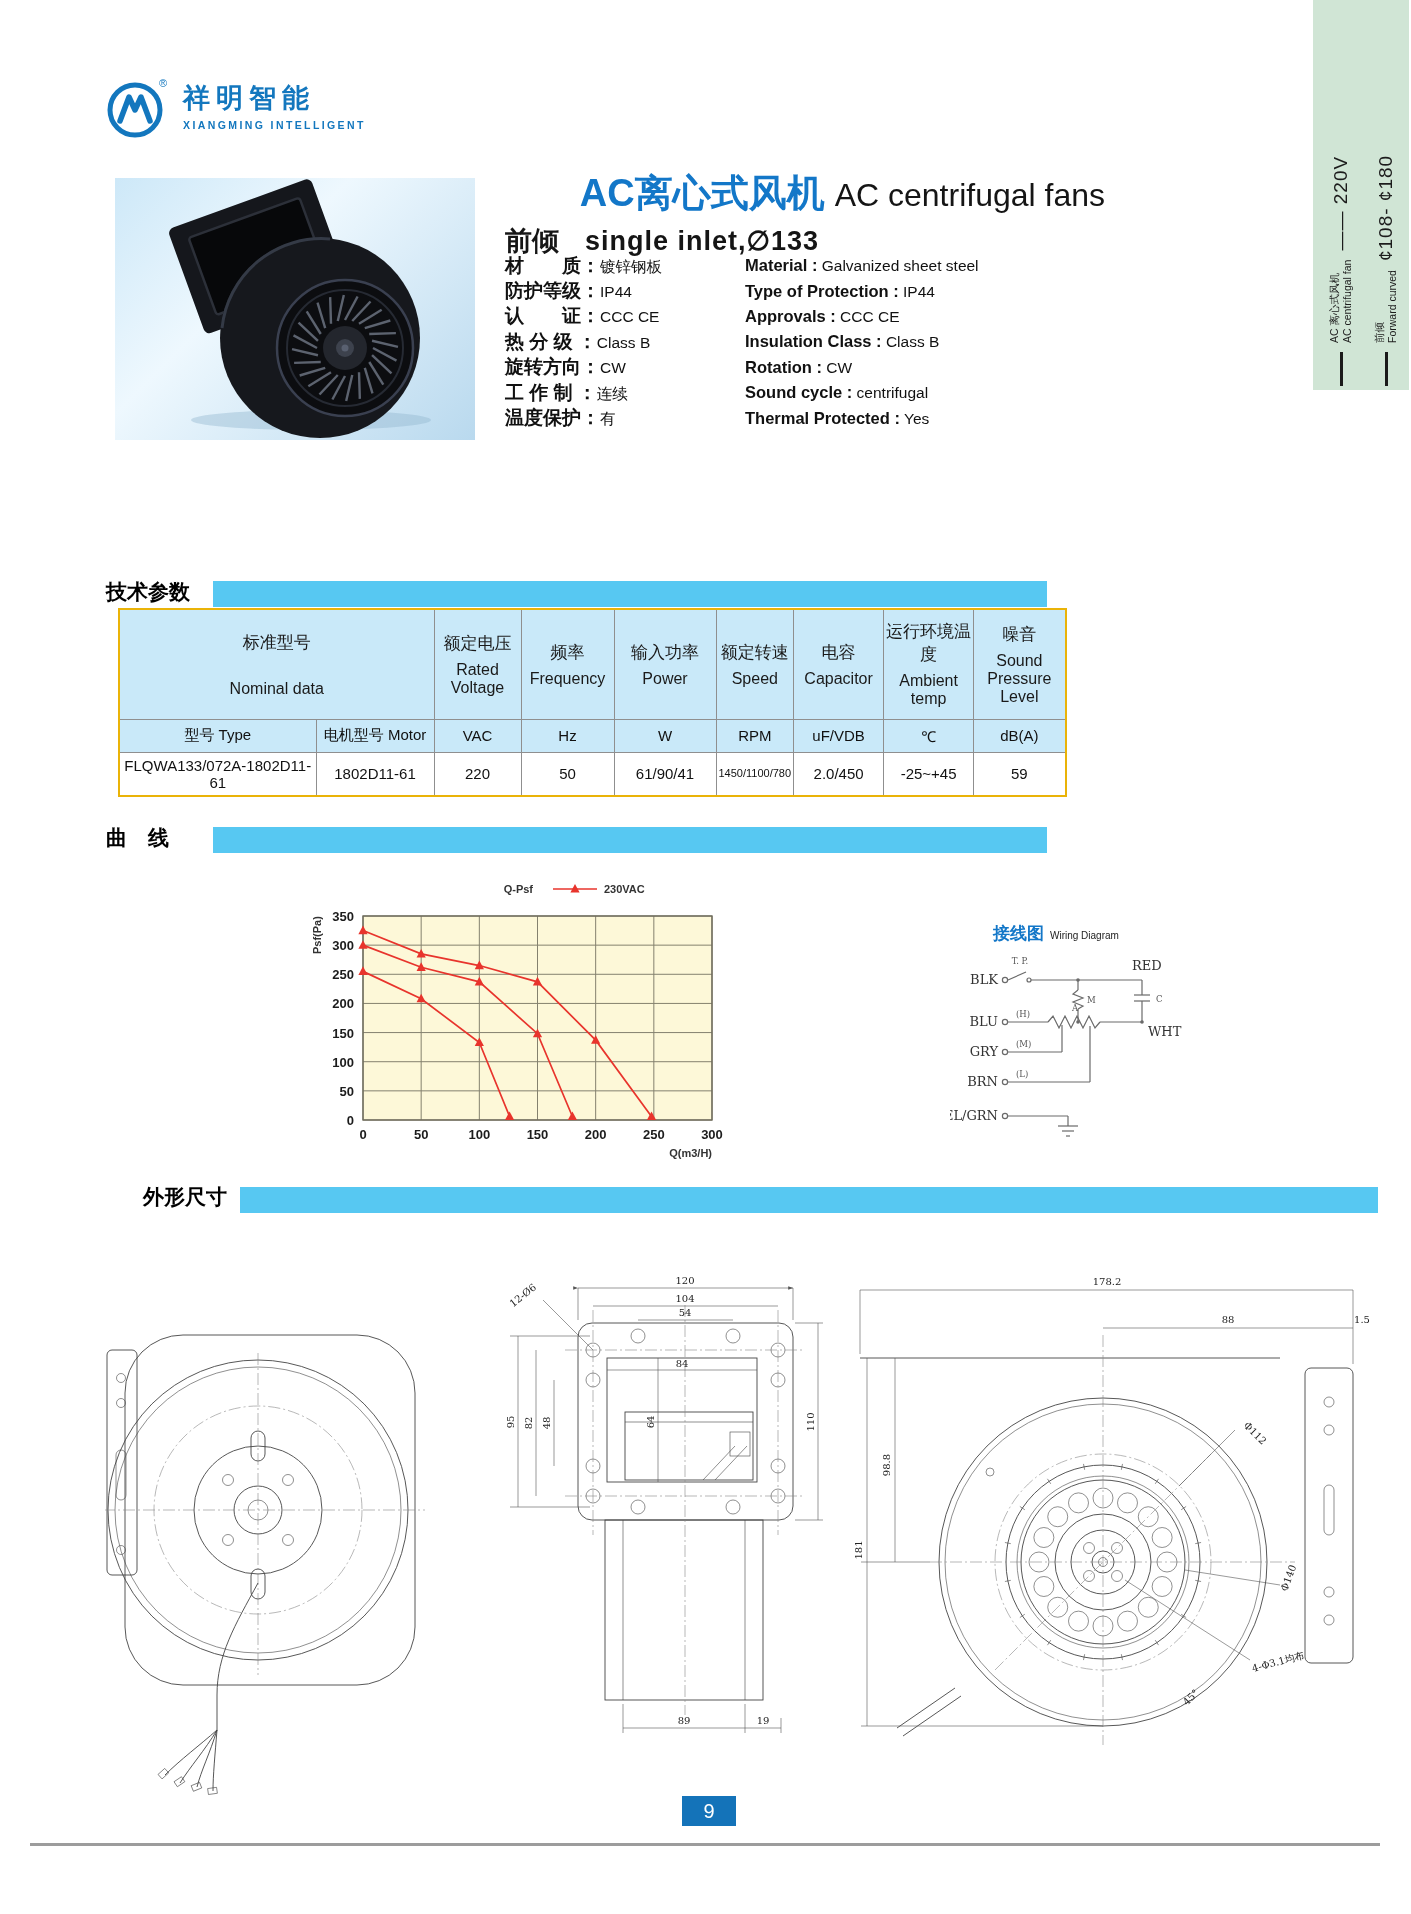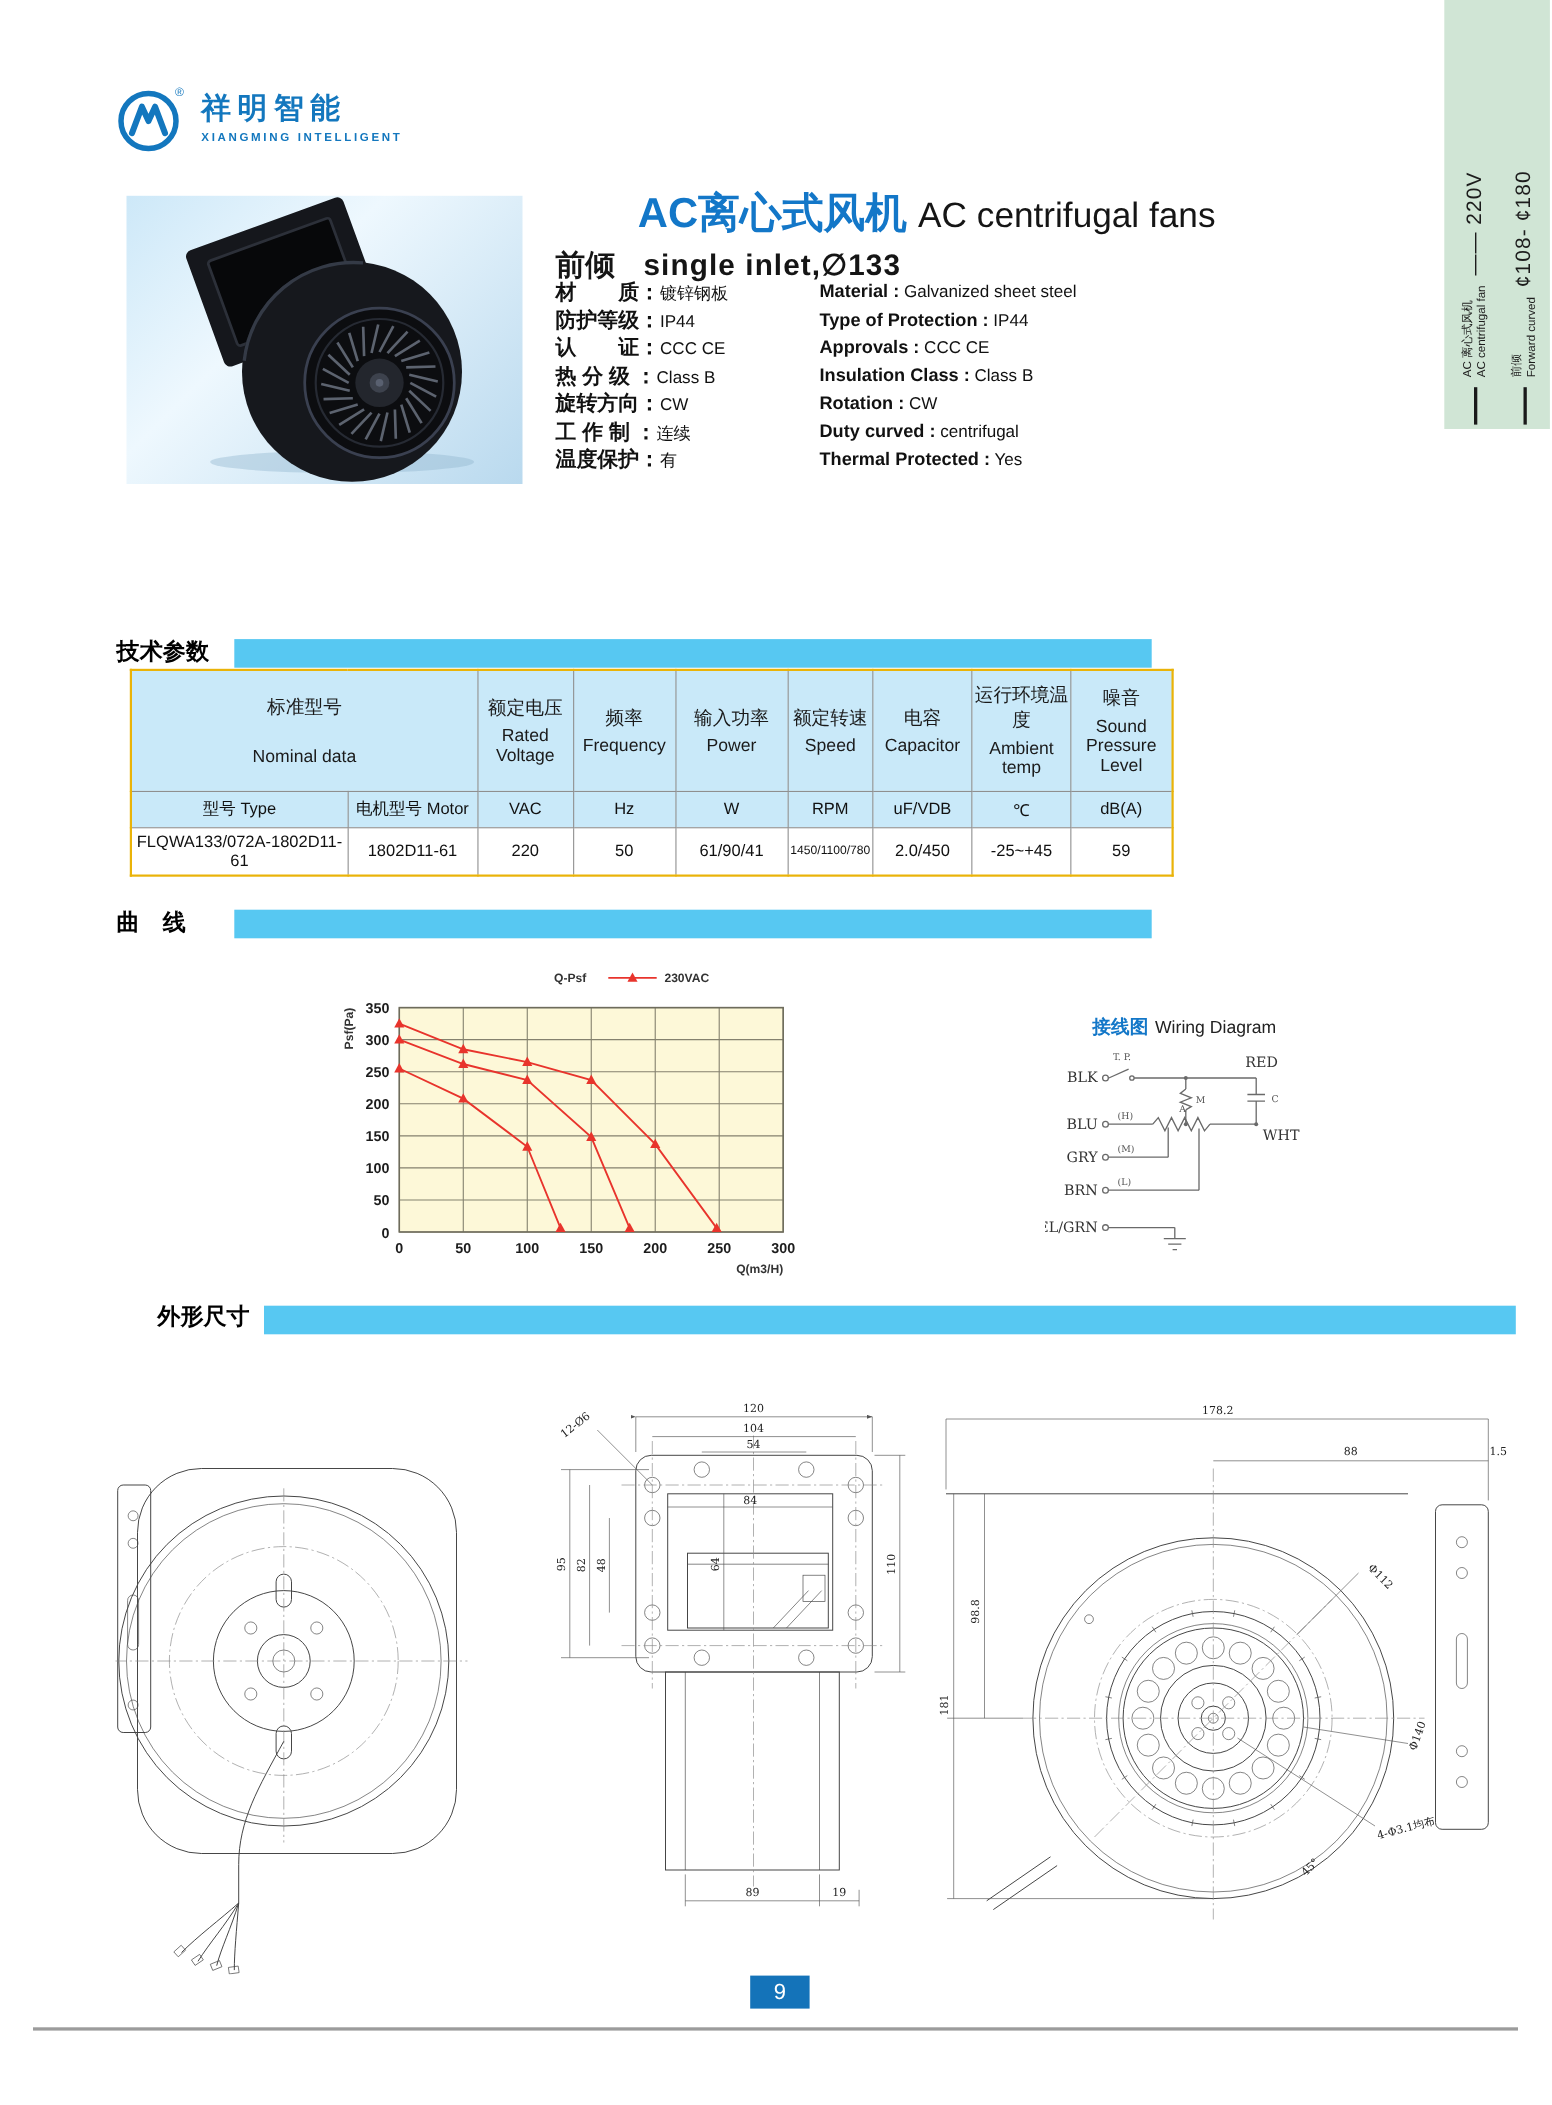--- a/index.html
+++ b/index.html
@@ -51,21 +51,21 @@
   .unit-row td{font-size:15px;height:32px;background:#c9e9f9;}
   .data-row td{font-size:15px;height:42px;background:#fff;}
   .cell-speed{font-size:11px !important;text-align:left;line-height:1.15;border-radius:10px;}
   
   .chartbox{position:absolute;left:295px;top:876px;}
   .tick{font:bold 13px "Liberation Sans",sans-serif;fill:#1c1c1c;}
   .lg{font:bold 11px "Liberation Sans",sans-serif;fill:#333;}
   .axl{font:bold 11px "Liberation Sans",sans-serif;fill:#333;}
   .wiring-title{position:absolute;left:993px;top:922px;white-space:nowrap;}
   .wt-cn{font-size:17px;font-weight:bold;color:#1377c8;}
-  .wt-en{font-size:16px;color:#222;margin-left:6px;}
+  .wt-en{font-size:10px;color:#222;margin-left:6px;}
   .wiringbox{position:absolute;left:950px;top:946px;}
   .wt{font:13px "DejaVu Serif",serif;fill:#333;}
   .wts{font:8.5px "DejaVu Serif",serif;fill:#555;}
   
   .drawbox{position:absolute;}
   .dim{font:10px "DejaVu Serif",serif;fill:#222;}
   .cad{stroke:#444;fill:none;stroke-width:0.9;}
   .cadt{stroke:#444;fill:none;stroke-width:0.6;}
   .cl{stroke:#888;fill:none;stroke-width:0.6;stroke-dasharray:12 3 2 3;}
   .dl{stroke:#555;fill:none;stroke-width:0.6;}
@@ -182,21 +182,21 @@
     <div class="spec-row">
         <span class="spec-cn"><b>热 分 级 ：</b><span>Class B</span></span>
         <span class="spec-en"><b>Insulation Class :</b> <span>Class B</span></span>
       </div>
     <div class="spec-row">
         <span class="spec-cn"><b>旋转方向：</b><span>CW</span></span>
         <span class="spec-en"><b>Rotation :</b> <span>CW</span></span>
       </div>
     <div class="spec-row">
         <span class="spec-cn"><b>工 作 制 ：</b><span>连续</span></span>
-        <span class="spec-en"><b>Duty curved :</b> <span>centrifugal</span></span>
+        <span class="spec-en"><b>Sound cycle :</b> <span>centrifugal</span></span>
       </div>
     <div class="spec-row">
         <span class="spec-cn"><b>温度保护：</b><span>有</span></span>
         <span class="spec-en"><b>Thermal Protected :</b> <span>Yes</span></span>
       </div>
   </div>
 
   <div class="sec" style="left:106px;top:578px;">技术参数</div>
   <div class="bar" style="left:213px;top:581px;width:834px;"></div>
 

